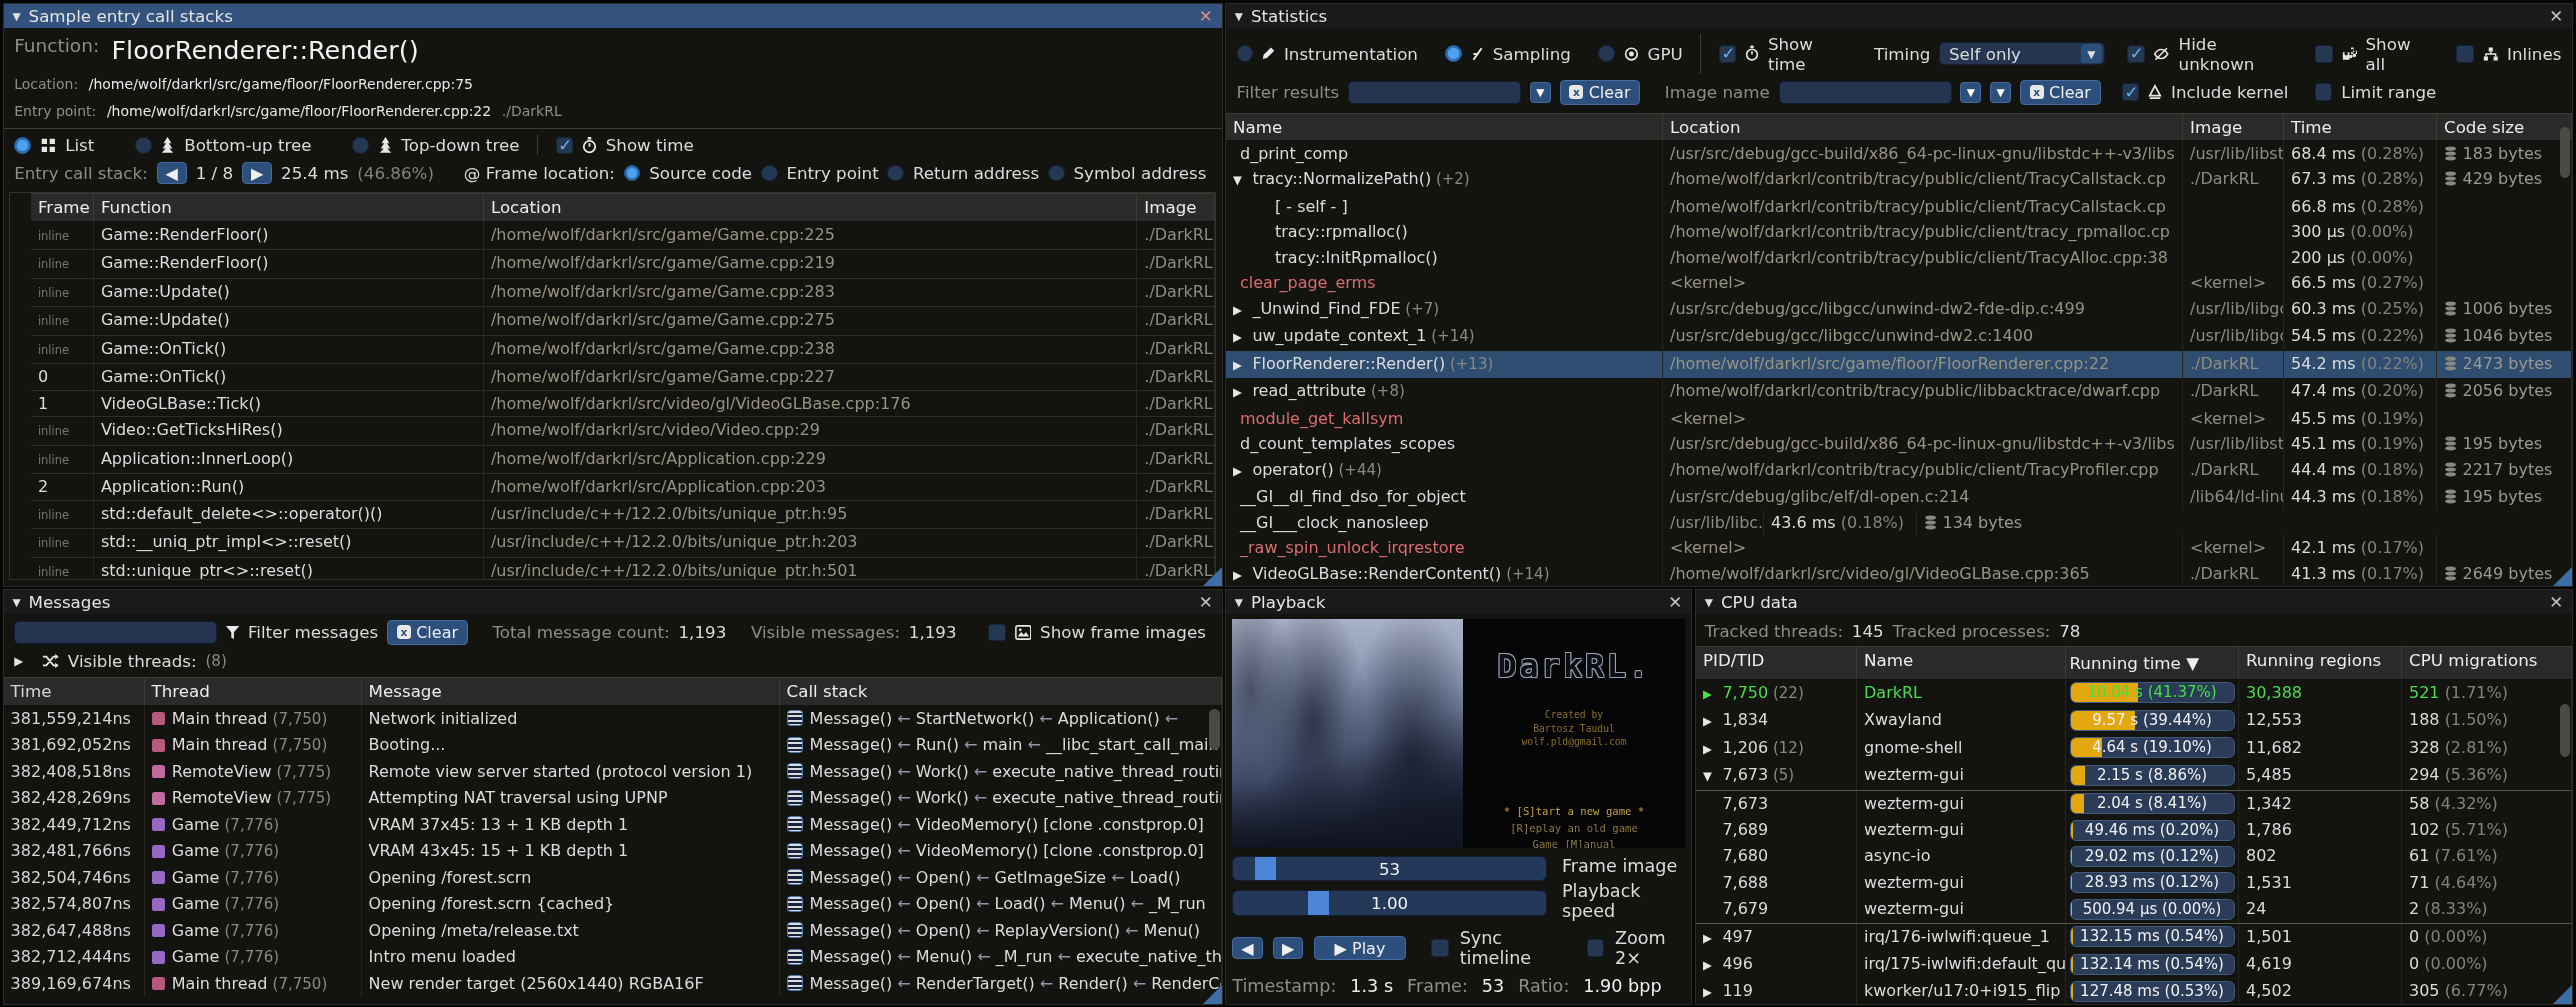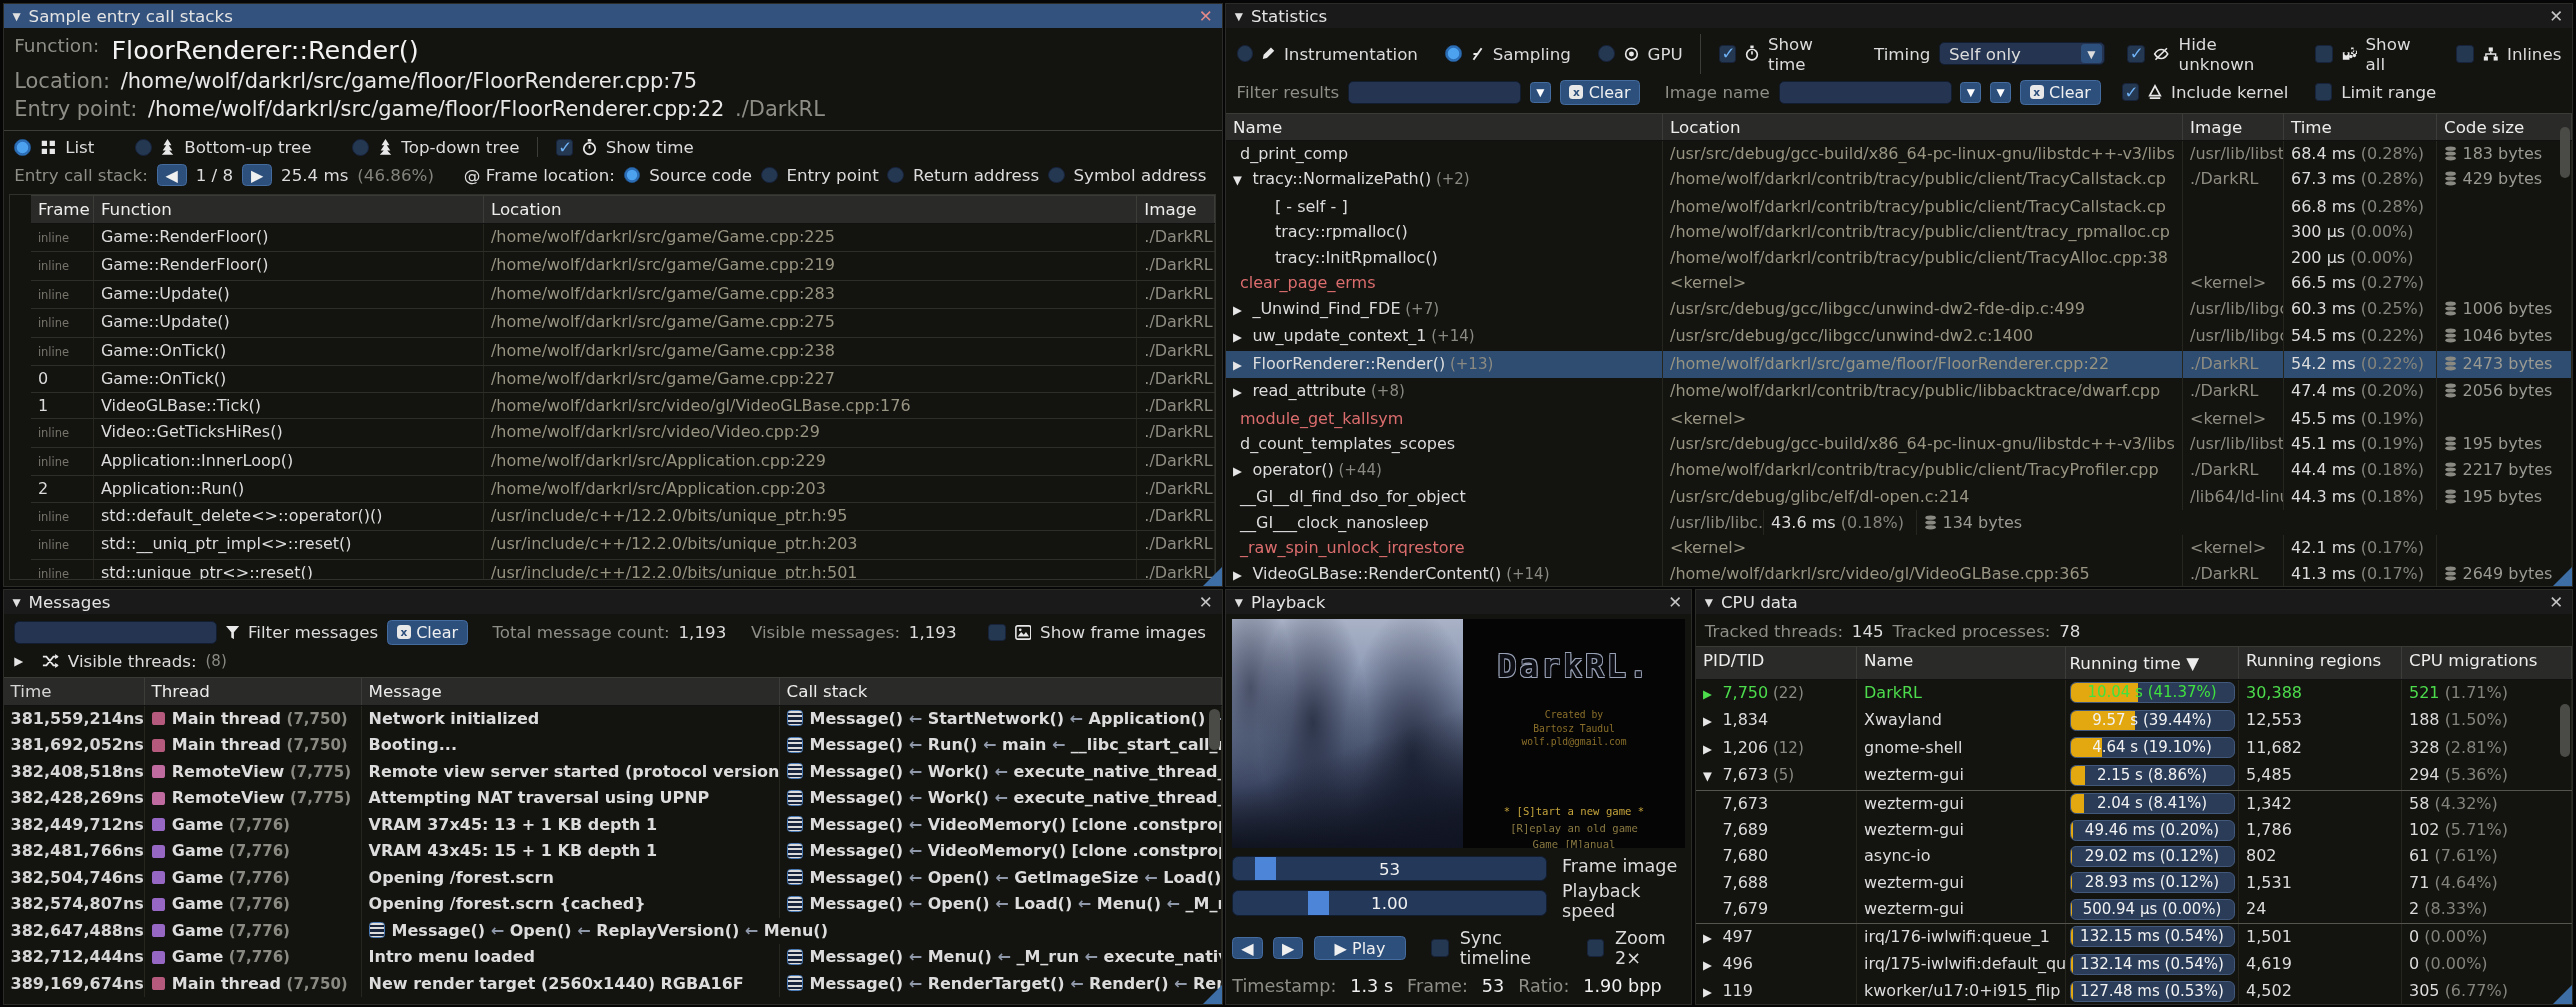--- a/index.html
+++ b/index.html
@@ -36,21 +36,21 @@
   .pct { color:#84847c; }
   .redname { color:#db6d6d; }
   .cnt { color:#8a8a82; font-size:15px; }
   .expander { color:#e6e6e6; font-size:11.5px; display:inline-block; width:19.4px; }
 
   
   #sample { left:2.6px; top:2.6px; width:1220px; height:584px; }
   .fn-block { padding:7px 10.6px 3.5px 10.6px; }
   .fn-line1 { font-size:18.5px; color:#8e8e86; display:flex; align-items:flex-start; gap:12.3px; }
   .fn-name { font-size:25.5px; color:#f2f2f2; }
-  .meta-line { font-size:21px; margin-top:4px; display:flex; gap:10.6px; align-items:flex-start; }
+  .meta-line { font-size:14px; margin-top:11px; display:flex; gap:10.6px; align-items:flex-start; }
   .meta-line .val { color:#e8e8e8; }
   .sep-h { border-top:0.9px solid #3c3c38; margin:6.2px 0 0 0; }
   .ctl-row { display:flex; align-items:center; gap:8.8px; padding:6.2px 10.6px; font-size:16.7px; }
   .vsep { width:0.9px; align-self:stretch; background:#3c3c38; margin:0 8.8px; }
   .sample-tbl { flex:1; display:flex; flex-direction:column; margin:1.8px 5.3px 5.3px 5.3px; border:0.9px solid #30302c; overflow:hidden;padding-left:21px; }
   .sample-tbl .trow { flex:0 0 25.5px; line-height:25.5px; font-size:16px; border-bottom:0.9px solid #2e2e28; }
   .c-frame { flex:0 0 63px; } .c-fn { flex:0 0 390px; } .c-loc { flex:1; } .c-img { flex:0 0 78px; }
   .inline-tag { font-size:11.5px; color:#76746a;margin-top:12px; }
 
   
@@ -58,21 +58,21 @@
   .stats-tbl { flex:1; display:flex; flex-direction:column; overflow:hidden; margin-top:1.8px; }
   .stats-tbl .trow { flex:0 0 25.5px; line-height:25.5px; font-size:16px; }
   .stats-tbl .trow.sel { background:#2e4d71; }
   .s-name { flex:0 0 437px; } .s-loc { flex:0 0 520px; } .s-img { flex:0 0 101px; } .s-time { flex:0 0 153px; } .s-size { flex:1; }
   .disc-icon { color:#8a8a82; margin-right:5.3px; }
   .bytes { color:#9a9a92; }
 
   
   #messages { left:2.6px; top:589px; width:1220px; height:416px; }
   .msg-tbl { flex:1; display:flex; flex-direction:column; overflow:hidden; }
-  .msg-tbl .trow { flex:0 0 25.5px; line-height:25.5px; font-size:16px;font-weight:bold; }
+  .msg-tbl .trow { flex:0 0 25.5px; line-height:25.5px; font-size:16px; }
   .m-time { flex:0 0 141px; color:#d6d6d6; } .m-thread { flex:0 0 217px; } .m-msg { flex:0 0 418px; } .m-stack { flex:1; }
   .tsq { display:inline-block; width:13.2px; height:13.2px; border-radius:2.6px; vertical-align:-1.8px; margin-right:7px; }
   .stack-ic { display:inline-block; width:16px; height:16px; border:1.8px solid #4a7ab5; border-radius:3.5px; vertical-align:-2.6px; margin-right:7px;
               background:repeating-linear-gradient(180deg,#dcdcdc 0 1.8px,#16233a 1.8px 4.4px); }
   .arrow { color:#8e98a8; }
 
   
   #playback { left:1225px; top:589px; width:467px; height:416px; }
   .frame-img { margin:5.3px 6.2px 3.5px 6.2px; height:278px; display:flex; overflow:hidden; }
   .forest { width:231px; background:
@@ -645,20 +645,21 @@
           </div>
           <div class="trow">
             <div class="m-time">382,574,807ns</div>
             <div class="m-thread"><span class="tsq" style="background: rgb(150, 104, 196);"></span><span>Game </span><span class="cnt">(7,776)</span></div>
             <div class="m-msg">Opening /forest.scrn {cached}</div>
             <div class="m-stack"><span class="stack-ic"></span><span>Message()</span><span class="arrow">  ←  </span><span>Open()</span><span class="arrow">  ←  </span><span>Load()</span><span class="arrow">  ←  </span><span>Menu()</span><span class="arrow">  ←  </span><span>_M_run</span></div>
           </div>
           <div class="trow">
             <div class="m-time">382,647,488ns</div>
             <div class="m-thread"><span class="tsq" style="background: rgb(150, 104, 196);"></span><span>Game </span><span class="cnt">(7,776)</span></div>
+            <div class="m-msg">Opening /meta/release.txt</div>
             <div class="m-stack"><span class="stack-ic"></span><span>Message()</span><span class="arrow">  ←  </span><span>Open()</span><span class="arrow">  ←  </span><span>ReplayVersion()</span><span class="arrow">  ←  </span><span>Menu()</span></div>
           </div>
           <div class="trow">
             <div class="m-time">382,712,444ns</div>
             <div class="m-thread"><span class="tsq" style="background: rgb(150, 104, 196);"></span><span>Game </span><span class="cnt">(7,776)</span></div>
             <div class="m-msg">Intro menu loaded</div>
             <div class="m-stack"><span class="stack-ic"></span><span>Message()</span><span class="arrow">  ←  </span><span>Menu()</span><span class="arrow">  ←  </span><span>_M_run</span><span class="arrow">  ←  </span><span>execute_native_thread_routine</span></div>
           </div>
           <div class="trow">
             <div class="m-time">389,169,674ns</div>

